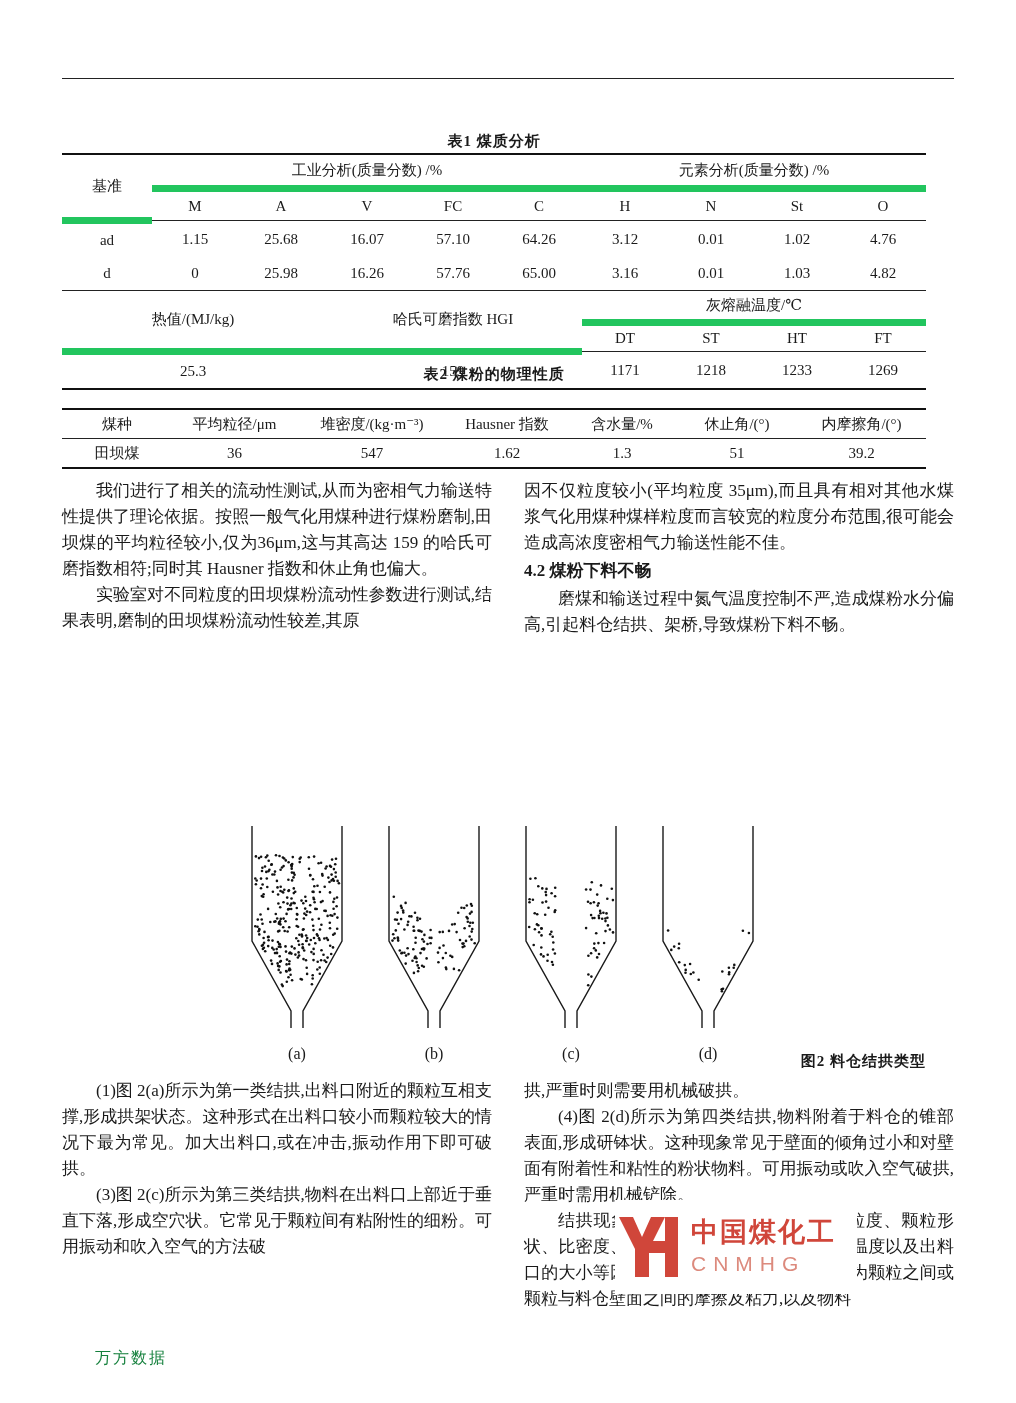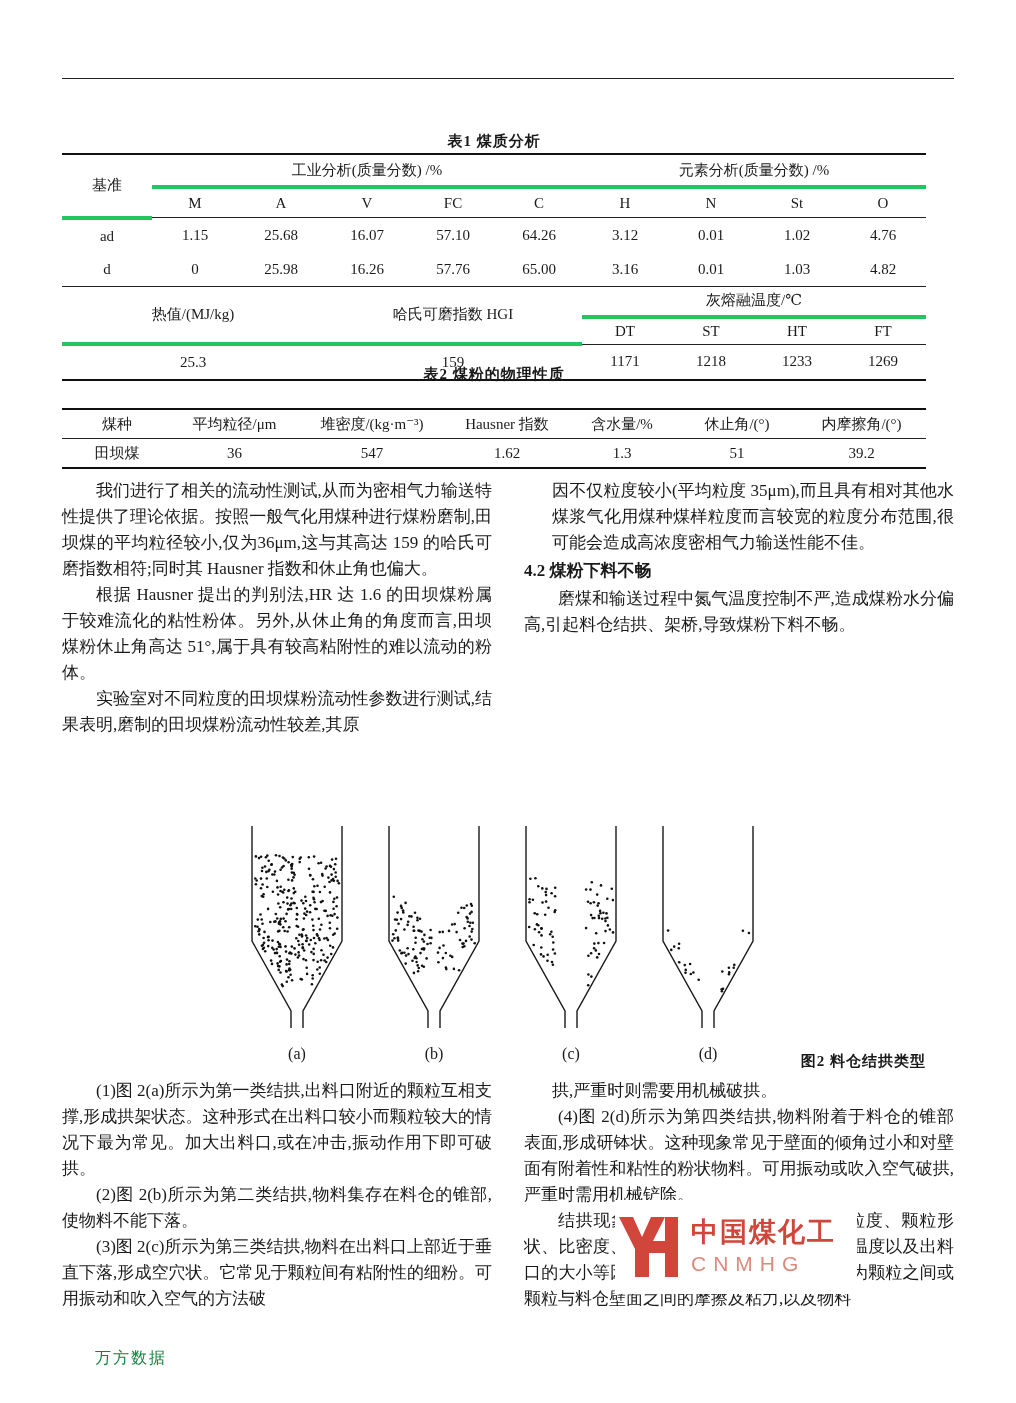--- a/index.html
+++ b/index.html
@@ -14,33 +14,33 @@
   
   .tbl-caption{position:absolute;left:62px;width:864px;text-align:center;
                font-size:15px;font-weight:bold;letter-spacing:1px;}
   .cap1{top:132px;} .cap2{top:365px;}
 
   
   table.paper{position:absolute;left:62px;border-collapse:collapse;width:864px;
               border-top:2px solid #111;border-bottom:2px solid #111;font-size:15px;}
   table.t1{top:153px;} table.t2{top:408px;}
   table.paper td{text-align:center;vertical-align:middle;padding:0 2px;}
-  .bb{border-bottom:4px solid #22c55e;}
+  .bb{border-bottom:7px solid #22c55e;}
   tr.bb-row td{border-bottom:1px solid #222;}
   tr.rA td{height:30px;} tr.rB td{height:28px;} tr.rC td{height:33px;} tr.rD td{height:33px;}
   tr.rE td{height:28px;} tr.rF td{height:25px;} tr.rG td{height:33px;}
   tr.r2h td{height:28px;} tr.r2v td{height:28px;}
 
   
   .cols{position:absolute;left:62px;width:892px;display:flex;gap:32px;
         font-size:17px;line-height:26px;text-align:justify;}
   .cols .col{width:430px;}
   .cols-top{top:478px;} .cols-bottom{top:1078px;}
   .col p{margin:0;text-indent:2em;}
-  .col p.noindent{text-indent:0;margin-left:28px;}
+  .col p.noindent{text-indent:0;}
   .col .sec-heading{font-weight:bold;text-indent:0;margin:2px 0;}
 
   
   .figure{position:absolute;left:62px;top:826px;width:864px;display:flex;gap:27px;padding-left:180px;box-sizing:border-box;}
   .hopper{width:110px;text-align:center;}
   .hopper svg{display:block;}
   .hopper-label{font-size:16px;margin-top:14px;}
   .fig-caption{position:absolute;left:62px;top:1052px;width:864px;text-align:right;
                font-size:15px;font-weight:bold;letter-spacing:1px;}
 
@@ -170,21 +170,20 @@
       <td>1.3</td>
       <td>51</td>
       <td>39.2</td>
     </tr>
   </tbody>
     </table>
 
   <div class="cols cols-top">
     <div class="col">
       <p>我们进行了相关的流动性测试,从而为密相气力输送特性提供了理论依据。按照一般气化用煤种进行煤粉磨制,田坝煤的平均粒径较小,仅为36μm,这与其高达 159 的哈氏可磨指数相符;同时其 Hausner 指数和休止角也偏大。</p>
-      <p>根据 Hausner 提出的判别法,HR 达 1.6 的田坝煤粉属于较难流化的粘性粉体。另外,从休止角的角度而言,田坝煤粉休止角高达 51°,属于具有较高粘附性的难以流动的粉体。</p>
       <p>实验室对不同粒度的田坝煤粉流动性参数进行测试,结果表明,磨制的田坝煤粉流动性较差,其原</p>
     </div>
     <div class="col">
       <p class="noindent">因不仅粒度较小(平均粒度 35μm),而且具有相对其他水煤浆气化用煤种煤样粒度而言较宽的粒度分布范围,很可能会造成高浓度密相气力输送性能不佳。</p>
       <p class="sec-heading">4.2  煤粉下料不畅</p>
       <p>磨煤和输送过程中氮气温度控制不严,造成煤粉水分偏高,引起料仓结拱、架桥,导致煤粉下料不畅。</p>
     </div>
   </div>
 
   <div class="figure">
@@ -741,21 +740,20 @@
           <circle cx="76.0" cy="148.3" r="1.3" fill="#111"></circle>
         </svg>
       <div class="hopper-label">(d)</div>
     </div>
   </div>
   <div class="fig-caption">图2  料仓结拱类型</div>
 
   <div class="cols cols-bottom">
     <div class="col">
       <p>(1)图 2(a)所示为第一类结拱,出料口附近的颗粒互相支撑,形成拱架状态。这种形式在出料口较小而颗粒较大的情况下最为常见。加大出料口,或在冲击,振动作用下即可破拱。</p>
-      <p>(2)图 2(b)所示为第二类结拱,物料集存在料仓的锥部,使物料不能下落。</p>
       <p>(3)图 2(c)所示为第三类结拱,物料在出料口上部近于垂直下落,形成空穴状。它常见于颗粒间有粘附性的细粉。可用振动和吹入空气的方法破</p>
     </div>
     <div class="col">
       <p class="noindent">拱,严重时则需要用机械破拱。</p>
       <p>(4)图 2(d)所示为第四类结拱,物料附着于料仓的锥部表面,形成研钵状。这种现象常见于壁面的倾角过小和对壁面有附着性和粘性的粉状物料。可用振动或吹入空气破拱,严重时需用机械铲除。</p>
       <p>结拱现象是一种复杂的现象,与物料的粒度、颗粒形状、比密度、体积密度、含水量、粘附性、温度以及出料口的大小等因素有关。结拱的原因大致可分为颗粒之间或颗粒与料仓壁面之间的摩擦及粘力,以及物料</p>
     </div>
   </div>
 
   <div class="watermark">

